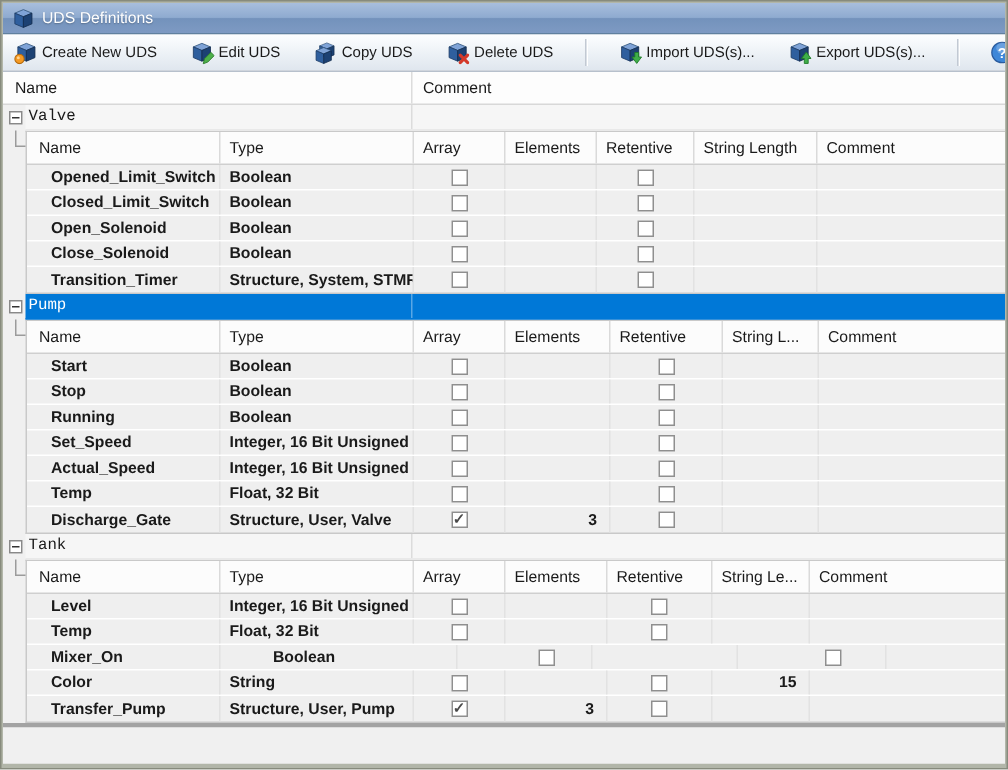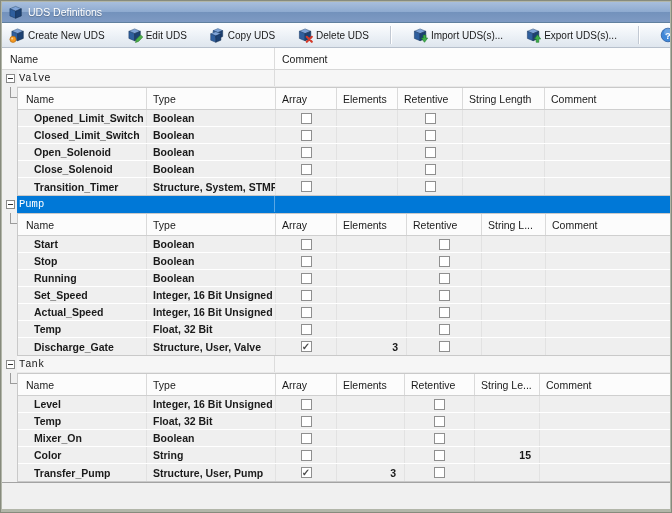--- a/index.html
+++ b/index.html
@@ -33,21 +33,21 @@
     padding:0 3px;
     background:linear-gradient(180deg, var(--toolbar-top,#fdfeff) 0%, #ecf1f6 55%, var(--toolbar-bottom,#dfe6ee) 100%);
     border-bottom:1px solid #b7c0cc;
     font-size:10px; white-space:nowrap; overflow:hidden;
   }
   .tb-btn { display:flex; align-items:center; gap:3px; padding:2px 4px; border-radius:2px; }
   .tb-ic { width:16px; height:16px; flex:0 0 16px; display:inline-flex; }
   .tb-sep { width:1px; height:18px; background:#c2c9d3; box-shadow:1px 0 0 #fff; margin:0 3px; flex:0 0 1px; }
 
   
-  .grid { flex:0 0 auto; display:flex; flex-direction:column; background:#f0f0f0; border-bottom:1px solid #a3a3a3; }
+  .grid { flex:0 0 auto; display:flex; flex-direction:column; background:#f0f0f0; border-bottom:3px solid #a3a3a3; }
 
   .outer-header {
     height:22px; display:grid; grid-template-columns:273px 1fr;
     background:#fdfdfd; border-bottom:1px solid #d8d8d8; align-items:stretch;
   }
   .oh-cell { display:flex; align-items:center; padding:0 8px; border-right:1px solid #dcdcdc; }
   .oh-cell.last { border-right:none; padding-left:7px; }
 
   .section { position:relative; }
 
@@ -444,21 +444,21 @@
               <div class="dcell check">
                 <div class="cb"></div>
               </div>
               <div class="dcell num"></div>
               <div class="dcell check">
                 <div class="cb"></div>
               </div>
               <div class="dcell num"></div>
               <div class="dcell comment"></div>
             </div>
-            <div class="drow" style="grid-template-columns: 129px 129px 61px 68px 70px 65px 1fr;">
+            <div class="drow" style="grid-template-columns: 129px 129px 61px 68px 70px 65px 1fr; gap: 29px;">
               <div class="dcell name">Mixer_On</div>
               <div class="dcell type">Boolean</div>
               <div class="dcell check">
                 <div class="cb"></div>
               </div>
               <div class="dcell num"></div>
               <div class="dcell check">
                 <div class="cb"></div>
               </div>
               <div class="dcell num"></div>

